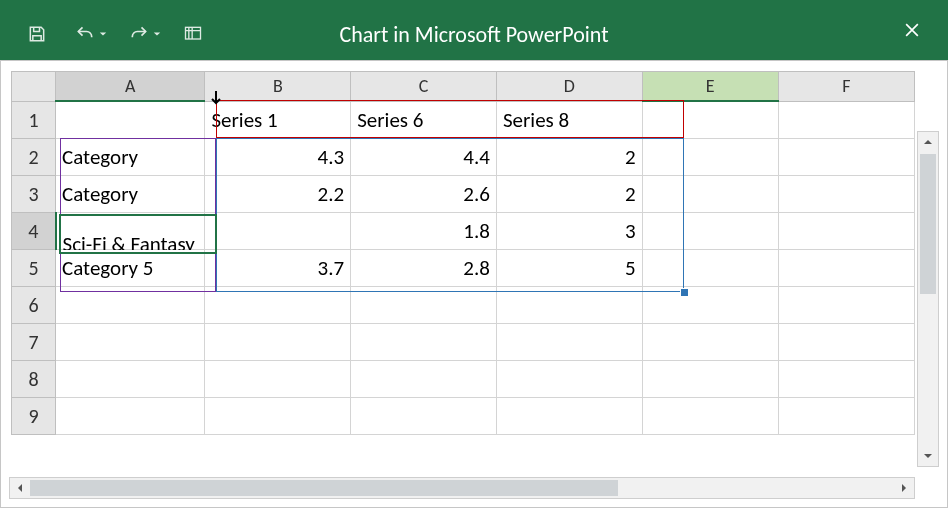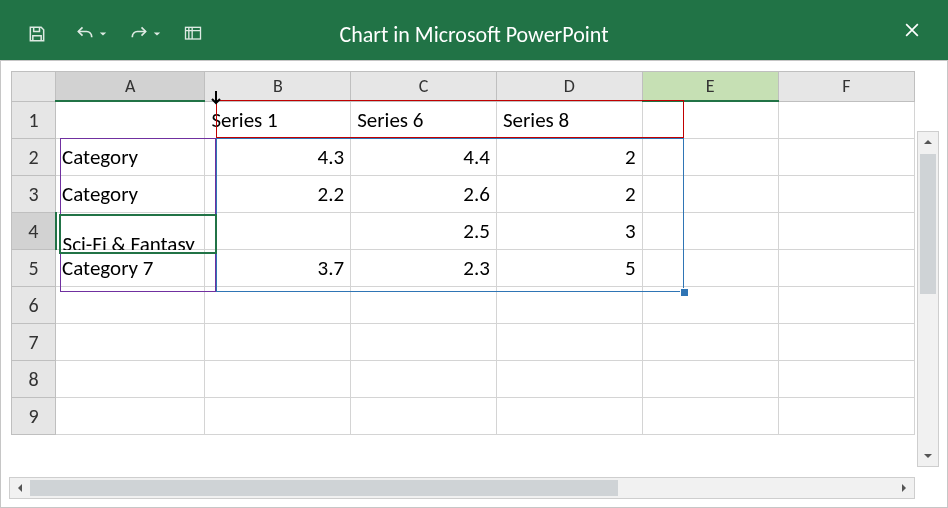--- a/index.html
+++ b/index.html
@@ -132,30 +132,30 @@
         <td class="cell right">2</td>
         <td class="cell"></td>
         <td class="cell"></td>
       </tr>
       <tr>
         <th class="rowhead act">4</th>
         <td class="cell left" style="overflow:visible">
               <span class="overflow-txt">Sci-Fi &amp; Fantasy</span>
             </td>
         <td class="cell right"></td>
-        <td class="cell right">2.5</td>
+        <td class="cell right">1.8</td>
         <td class="cell right">3</td>
         <td class="cell"></td>
         <td class="cell"></td>
       </tr>
       <tr>
         <th class="rowhead">5</th>
-        <td class="cell left">Category 7</td>
+        <td class="cell left">Category 5</td>
         <td class="cell right">3.7</td>
-        <td class="cell right">2.3</td>
+        <td class="cell right">2.8</td>
         <td class="cell right">5</td>
         <td class="cell"></td>
         <td class="cell"></td>
       </tr>
       <tr>
         <th class="rowhead">6</th>
         <td class="cell"></td>
             <td class="cell"></td>
             <td class="cell"></td>
             <td class="cell"></td>

